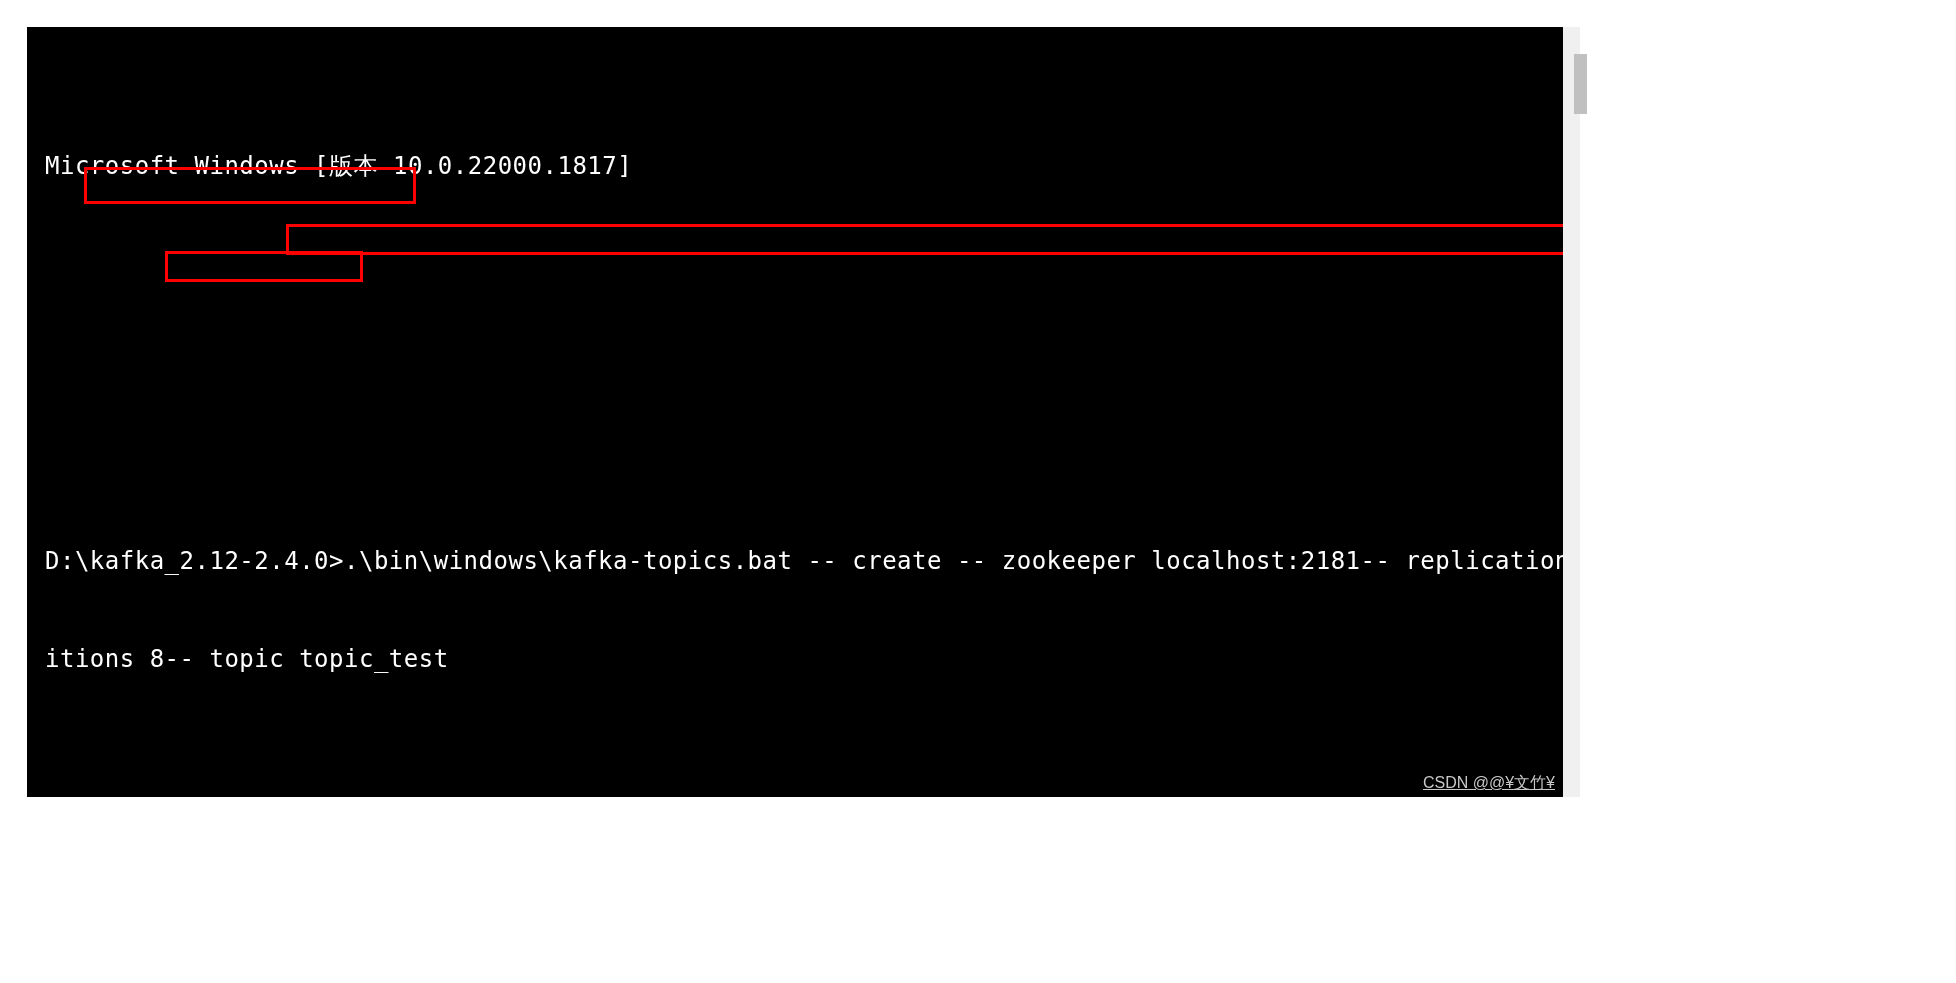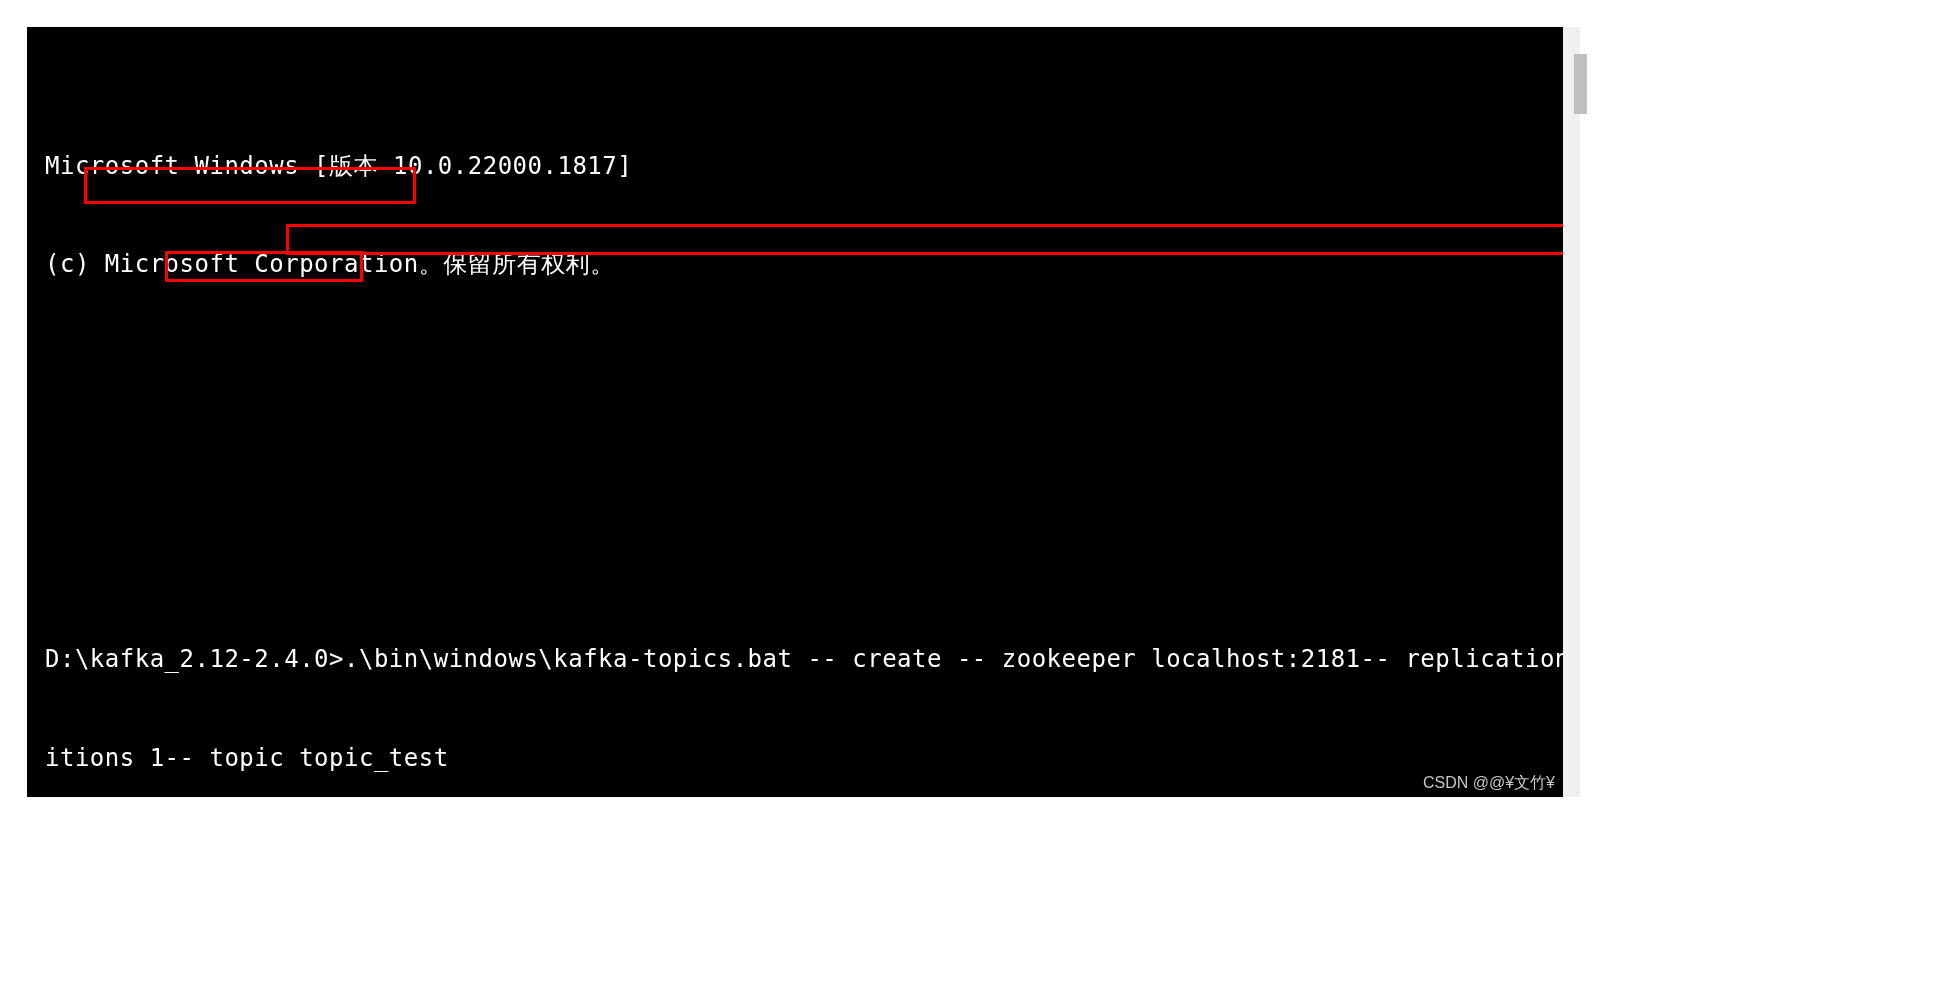--- a/index.html
+++ b/index.html
@@ -59,34 +59,34 @@
     height: 60px;
     background: #c0c0c0;
   }
   .watermark {
     position: absolute;
     right: 410px;
     bottom: 200px;
     color: #c8c8c8;
     font-family: Arial, sans-serif;
     font-size: 16px;
+    text-decoration: underline;
   }
 </style>
 </head>
 <body>
 
 <div class="terminal">
   <div class="terminal-content">
     <div class="line">Microsoft Windows [版本 10.0.22000.1817]</div>
-    <div class="line">(c) Microsoft Corporation。保留所有权利。</div>
     <div class="line"></div>
     <div class="line"></div>
     <div class="line"></div>
     <div class="line">D:\kafka_2.12-2.4.0&gt;.\bin\windows\kafka-topics.bat -- create -- zookeeper localhost:2181-- replication - factor 1-- part</div>
-    <div class="line">itions 1-- topic topic_test</div>
+    <div class="line">itions 8-- topic topic_test</div>
     
     
     
     
     
     
     
     
     
     

